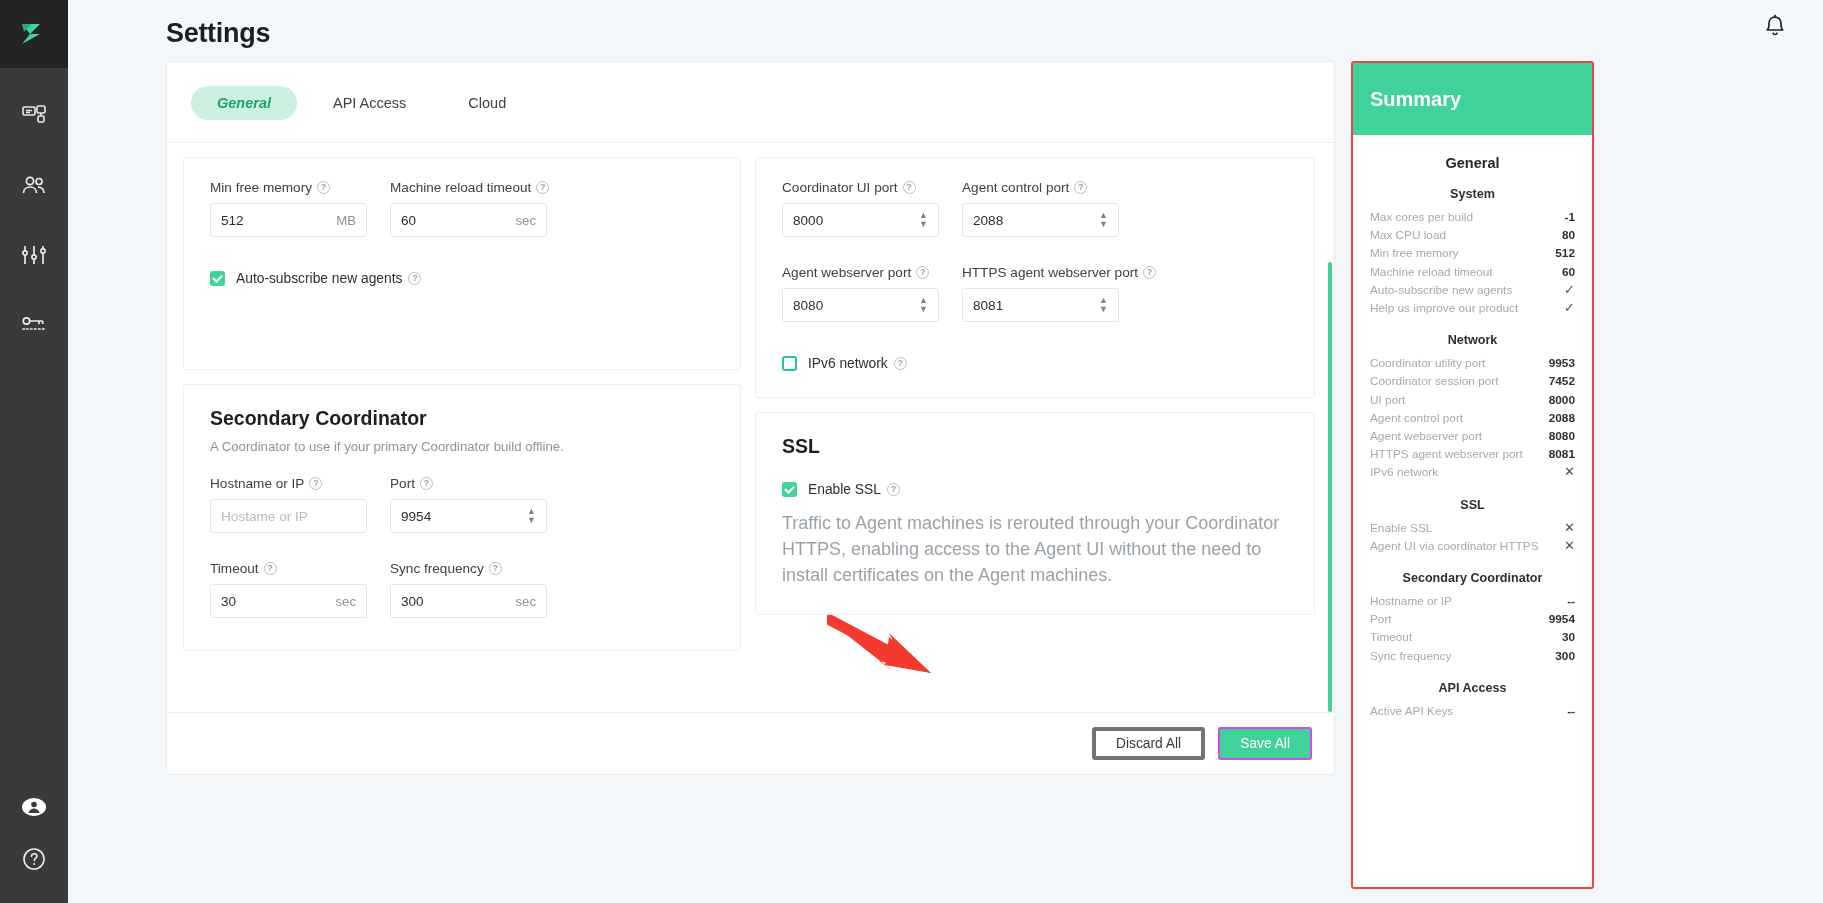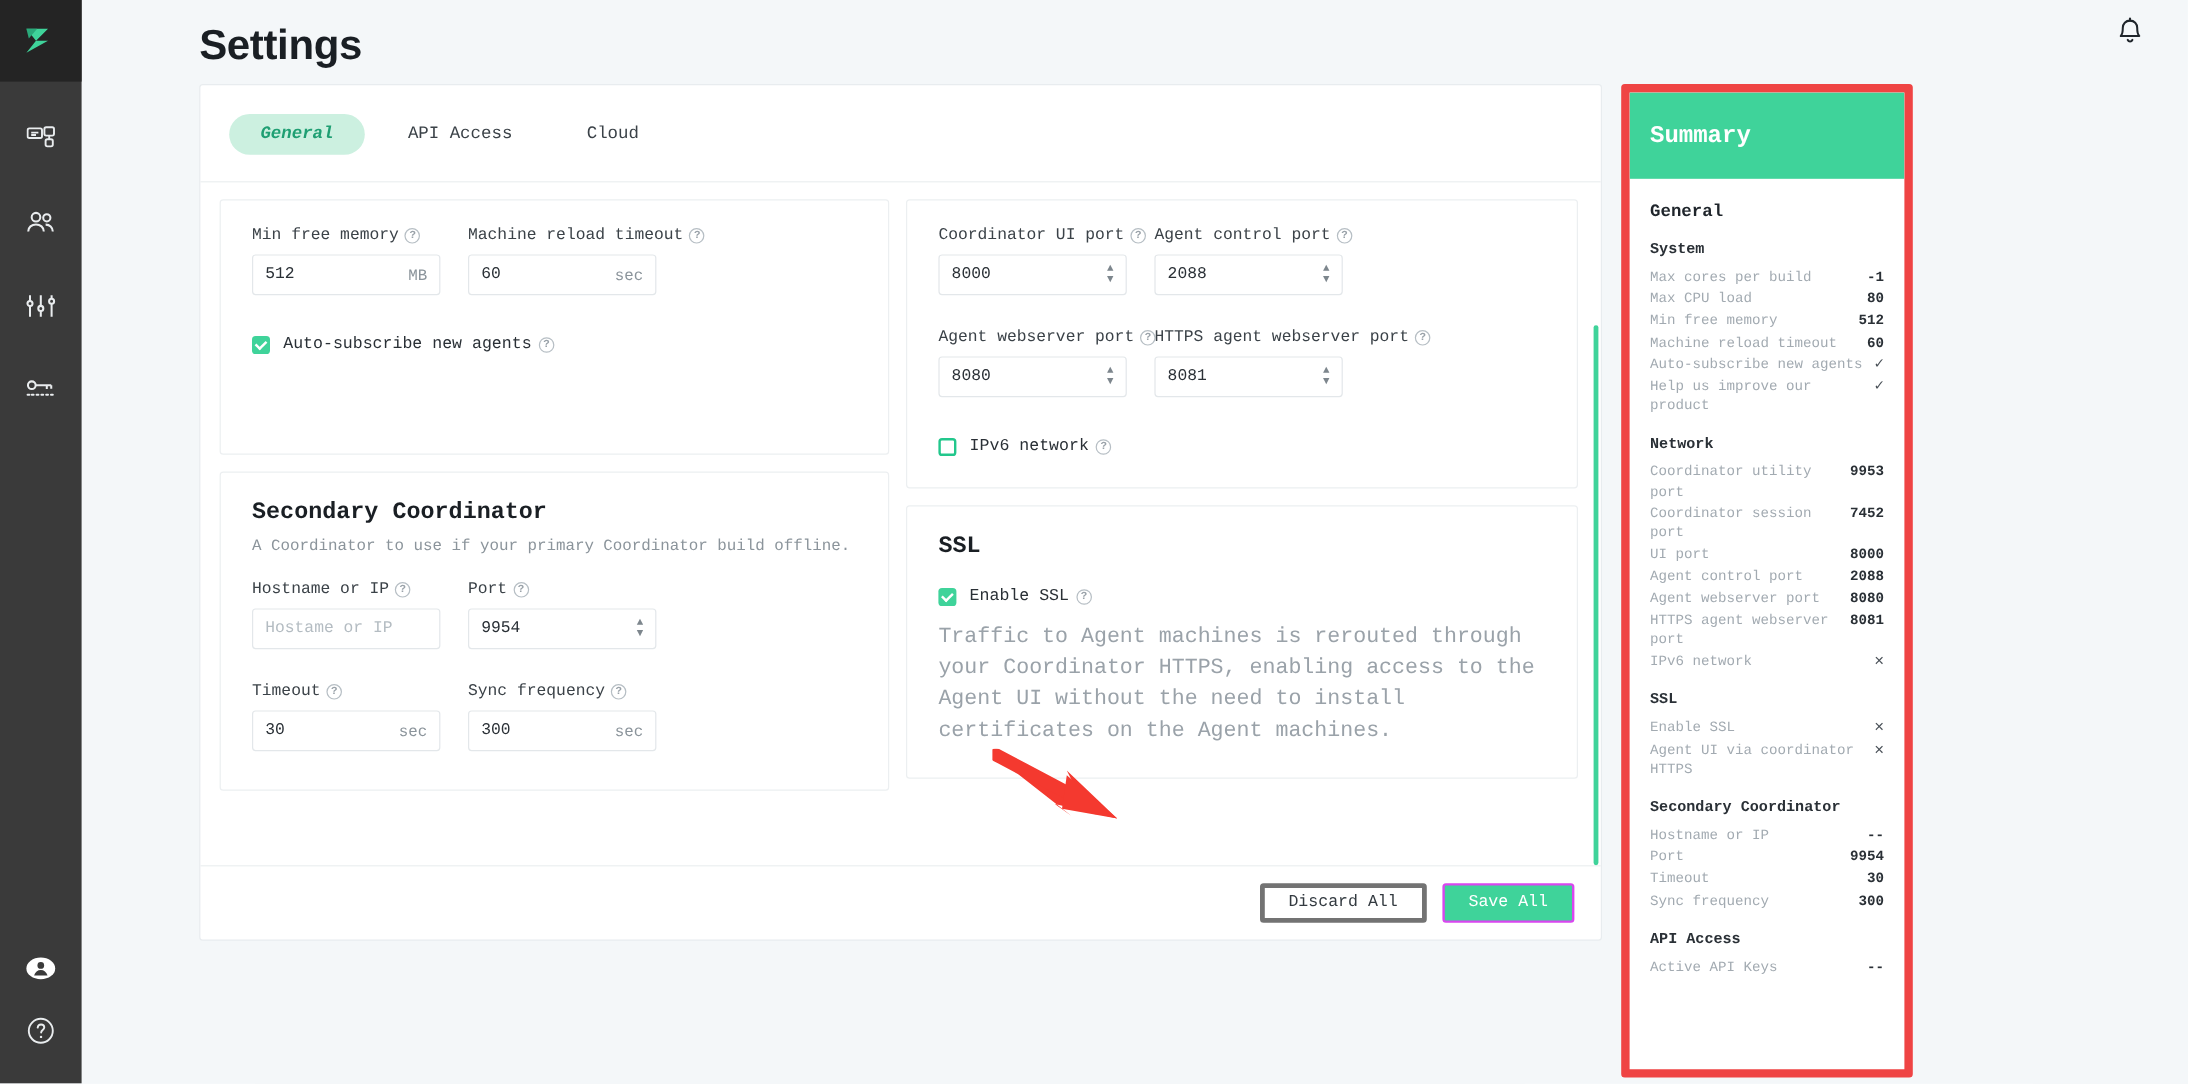--- a/index.html
+++ b/index.html
@@ -31,27 +31,27 @@
 
   
   .main {
     flex: 1 1 auto; height: 903px; position: relative;
     display: flex; flex-direction: column;
   }
   .page-head {
     padding: 18px 0 12px 98px;
   }
   .page-title {
-    font-size: 35px; font-weight: 700; color: #1a1f24; letter-spacing: -0.3px;
+    font-size: 27px; font-weight: 700; color: #1a1f24; letter-spacing: -0.3px;
   }
   .bell {
     position: absolute; right: 36px; top: 14px; cursor: pointer;
   }
 
-  .content-wrap { display: flex; flex: 1 1 auto; min-height: 0; font-family: Liberation Mono, monospace; }
+  .content-wrap { display: flex; flex: 1 1 auto; min-height: 0; }
 
   .panel-col {
     margin-left: 98px;
     width: 1169px;
     background: #ffffff;
     border: 1px solid #e8ecef;
     border-radius: 3px;
     display: flex; flex-direction: column;
     height: 714px;
     position: relative;
@@ -154,22 +154,22 @@
 
   
   .panel-scroll {
     position: absolute; right: 2px; top: 200px; width: 4px; height: 450px;
     background: #3fd39a; border-radius: 2px;
   }
 
   
   .summary {
     width: 243px; flex: 0 0 243px; margin-left: 16px;
-    background: #fff; border: 7px solid #ef4444; border-radius: 3px;
-    height: 828px; overflow: hidden;
+    background: #fff; border: 2px solid #ef4444; border-radius: 3px;
+    height: 828px; overflow: hidden; text-align: center;
   }
   .summary-head {
     background: #3fd39a; height: 72px; display: flex; align-items: center;
     padding-left: 17px;
   }
   .summary-head .t { color: #fff; font-size: 20px; font-weight: 700; }
   .summary-body { padding: 16px 17px 0 17px; }
   .sum-h1 { font-size: 14.5px; font-weight: 700; color: #1f252b; margin: 4px 0 14px 0; }
   .sum-h2 { font-size: 12.6px; font-weight: 700; color: #2a3036; margin: 16px 0 7px 0; }
   .sum-row {

